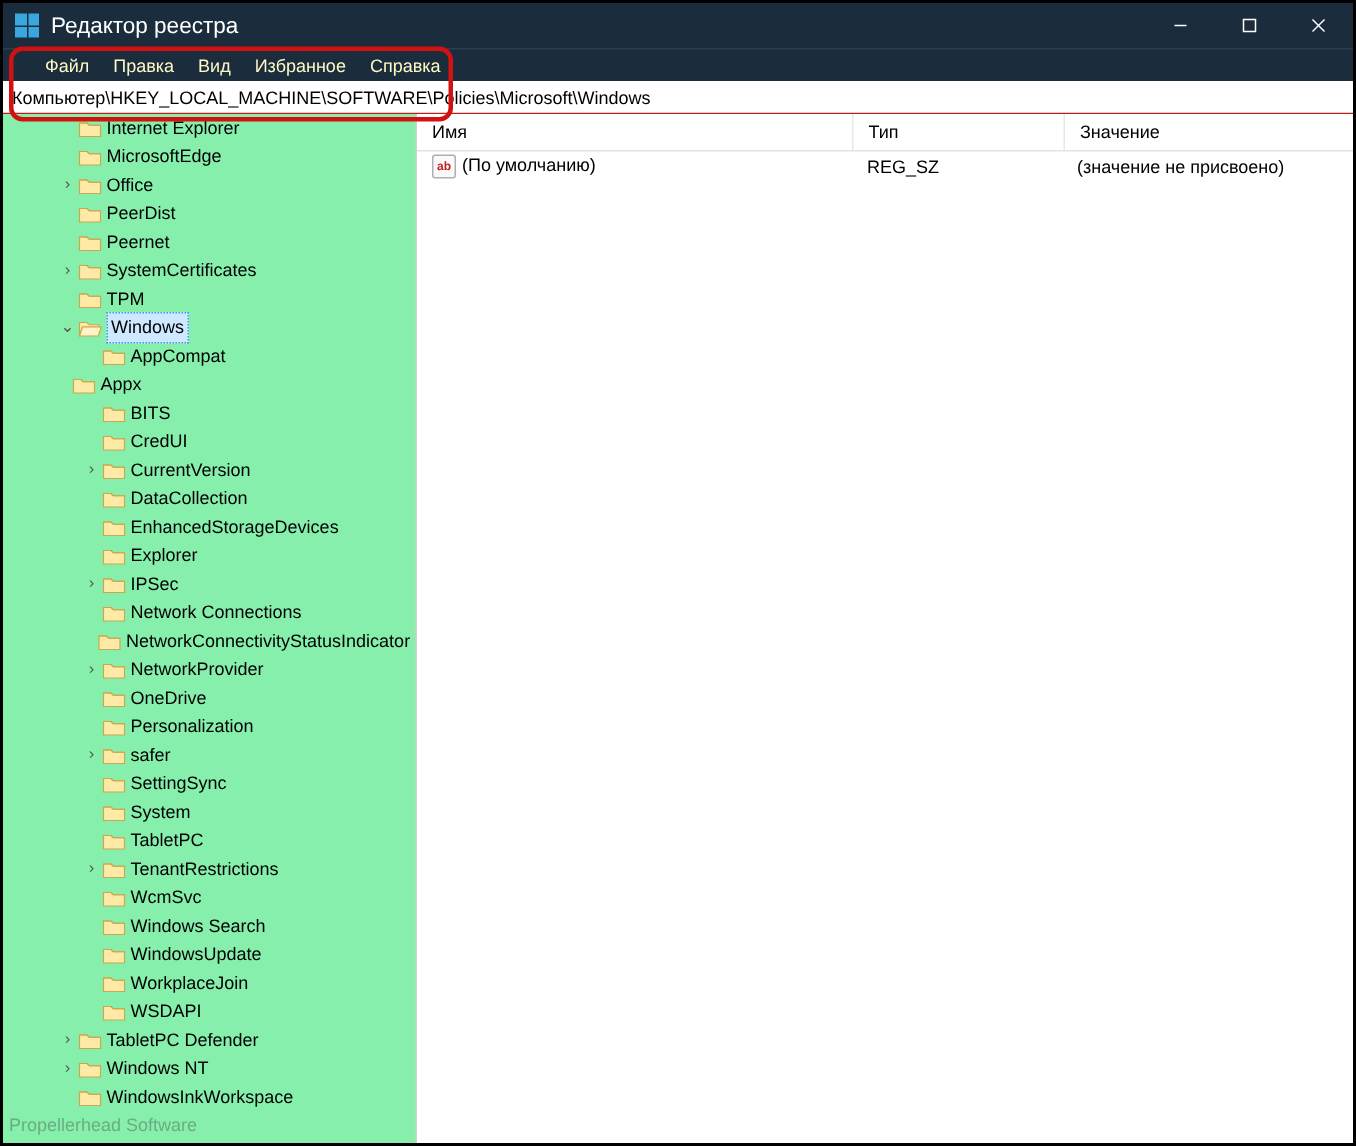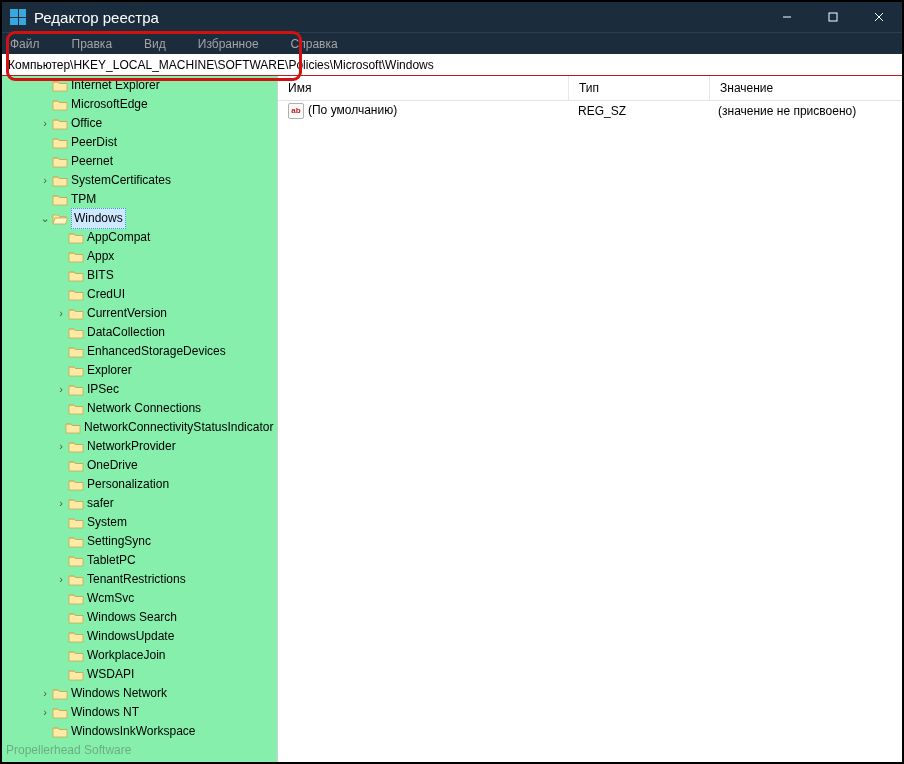--- a/index.html
+++ b/index.html
@@ -7,21 +7,21 @@
   
   .titlebar{height:30px;background:#1b2c3d;color:#fff;display:flex;align-items:center;justify-content:space-between;}
   .titlebar-left{display:flex;align-items:center;gap:8px;padding-left:8px;}
   .app-icon{width:16px;height:16px;display:grid;grid-template-columns:1fr 1fr;grid-template-rows:1fr 1fr;gap:1px;}
   .app-icon span{background:#3aa6e0;}
   .title-text{font-size:15px;}
   .win-controls{display:flex;height:100%;}
   .win-btn{width:46px;display:flex;align-items:center;justify-content:center;color:#fff;font-size:12px;}
   .win-btn svg{stroke:#fff;}
   
-  .menubar{height:21px;background:#1b2c3d;color:#a3a3a3;display:flex;align-items:center;gap:16px;border-top:1px solid #2a3e52;}
+  .menubar{height:21px;background:#1b2c3d;color:#fef9c3;display:flex;align-items:center;gap:0;border-top:1px solid #2a3e52;padding-left:20px;}
   .menuitem{padding:0 8px;height:100%;display:flex;align-items:center;}
   
   .address-wrap{position:relative;border-bottom:1px solid #b91c1c;}
   .address-input{width:100%;height:21px;border:none;outline:none;padding:0 6px;font:inherit;font-size:12px;box-sizing:border-box;background:#fff;}
   .highlight{position:absolute;border:3px solid #d41111;border-radius:9px;pointer-events:none;}
   .highlight.top{left:4px;top:-23px;width:290px;height:44px;}
   
   .split{flex:1;display:flex;min-height:0;}
   .tree{width:275px;border-right:1px solid #d0d0d0;overflow:hidden;background:#86efac;}
   .tree-inner{padding:0;}
@@ -181,21 +181,21 @@
           <div class="node" style="padding-left: 52px;">
             <span class="exp"></span>
             <span class="fold">
               <svg width="16" height="14" viewBox="0 0 16 14">
                 <path d="M1 3 L6 3 L7.5 4.5 L15 4.5 L15 12 L1 12 Z" fill="#ffe9a6" stroke="#caa84e" stroke-width="0.8"></path>
                 <path d="M1 3 L6 3 L7.5 4.5 L15 4.5" fill="none" stroke="#caa84e" stroke-width="0.8"></path>
               </svg>
             </span>
             <span class="lbl">AppCompat</span>
           </div>
-          <div class="node" style="padding-left: 52px;">
+          <div class="node" style="padding-left: 32px;">
             <span class="exp"></span>
             <span class="fold">
               <svg width="16" height="14" viewBox="0 0 16 14">
                 <path d="M1 3 L6 3 L7.5 4.5 L15 4.5 L15 12 L1 12 Z" fill="#ffe9a6" stroke="#caa84e" stroke-width="0.8"></path>
                 <path d="M1 3 L6 3 L7.5 4.5 L15 4.5" fill="none" stroke="#caa84e" stroke-width="0.8"></path>
               </svg>
             </span>
             <span class="lbl">Appx</span>
           </div>
           <div class="node" style="padding-left: 52px;">
@@ -329,40 +329,40 @@
             <span class="lbl">safer</span>
           </div>
           <div class="node" style="padding-left: 52px;">
             <span class="exp"></span>
             <span class="fold">
               <svg width="16" height="14" viewBox="0 0 16 14">
                 <path d="M1 3 L6 3 L7.5 4.5 L15 4.5 L15 12 L1 12 Z" fill="#ffe9a6" stroke="#caa84e" stroke-width="0.8"></path>
                 <path d="M1 3 L6 3 L7.5 4.5 L15 4.5" fill="none" stroke="#caa84e" stroke-width="0.8"></path>
               </svg>
             </span>
+            <span class="lbl">SettingSync</span>
+          </div>
+          <div class="node" style="padding-left: 52px;">
+            <span class="exp"></span>
+            <span class="fold">
+              <svg width="16" height="14" viewBox="0 0 16 14">
+                <path d="M1 3 L6 3 L7.5 4.5 L15 4.5 L15 12 L1 12 Z" fill="#ffe9a6" stroke="#caa84e" stroke-width="0.8"></path>
+                <path d="M1 3 L6 3 L7.5 4.5 L15 4.5" fill="none" stroke="#caa84e" stroke-width="0.8"></path>
+              </svg>
+            </span>
             <span class="lbl">System</span>
           </div>
           <div class="node" style="padding-left: 52px;">
             <span class="exp"></span>
             <span class="fold">
               <svg width="16" height="14" viewBox="0 0 16 14">
                 <path d="M1 3 L6 3 L7.5 4.5 L15 4.5 L15 12 L1 12 Z" fill="#ffe9a6" stroke="#caa84e" stroke-width="0.8"></path>
                 <path d="M1 3 L6 3 L7.5 4.5 L15 4.5" fill="none" stroke="#caa84e" stroke-width="0.8"></path>
               </svg>
             </span>
-            <span class="lbl">SettingSync</span>
-          </div>
-          <div class="node" style="padding-left: 52px;">
-            <span class="exp"></span>
-            <span class="fold">
-              <svg width="16" height="14" viewBox="0 0 16 14">
-                <path d="M1 3 L6 3 L7.5 4.5 L15 4.5 L15 12 L1 12 Z" fill="#ffe9a6" stroke="#caa84e" stroke-width="0.8"></path>
-                <path d="M1 3 L6 3 L7.5 4.5 L15 4.5" fill="none" stroke="#caa84e" stroke-width="0.8"></path>
-              </svg>
-            </span>
             <span class="lbl">TabletPC</span>
           </div>
           <div class="node" style="padding-left: 52px;">
             <span class="exp">›</span>
             <span class="fold">
               <svg width="16" height="14" viewBox="0 0 16 14">
                 <path d="M1 3 L6 3 L7.5 4.5 L15 4.5 L15 12 L1 12 Z" fill="#ffe9a6" stroke="#caa84e" stroke-width="0.8"></path>
                 <path d="M1 3 L6 3 L7.5 4.5 L15 4.5" fill="none" stroke="#caa84e" stroke-width="0.8"></path>
               </svg>
             </span>
@@ -419,21 +419,21 @@
             <span class="lbl">WSDAPI</span>
           </div>
           <div class="node" style="padding-left: 36px;">
             <span class="exp">›</span>
             <span class="fold">
               <svg width="16" height="14" viewBox="0 0 16 14">
                 <path d="M1 3 L6 3 L7.5 4.5 L15 4.5 L15 12 L1 12 Z" fill="#ffe9a6" stroke="#caa84e" stroke-width="0.8"></path>
                 <path d="M1 3 L6 3 L7.5 4.5 L15 4.5" fill="none" stroke="#caa84e" stroke-width="0.8"></path>
               </svg>
             </span>
-            <span class="lbl">Windows Network</span>
+            <span class="lbl">TabletPC Defender</span>
           </div>
           <div class="node" style="padding-left: 36px;">
             <span class="exp">›</span>
             <span class="fold">
               <svg width="16" height="14" viewBox="0 0 16 14">
                 <path d="M1 3 L6 3 L7.5 4.5 L15 4.5 L15 12 L1 12 Z" fill="#ffe9a6" stroke="#caa84e" stroke-width="0.8"></path>
                 <path d="M1 3 L6 3 L7.5 4.5 L15 4.5" fill="none" stroke="#caa84e" stroke-width="0.8"></path>
               </svg>
             </span>
             <span class="lbl">Windows NT</span>

